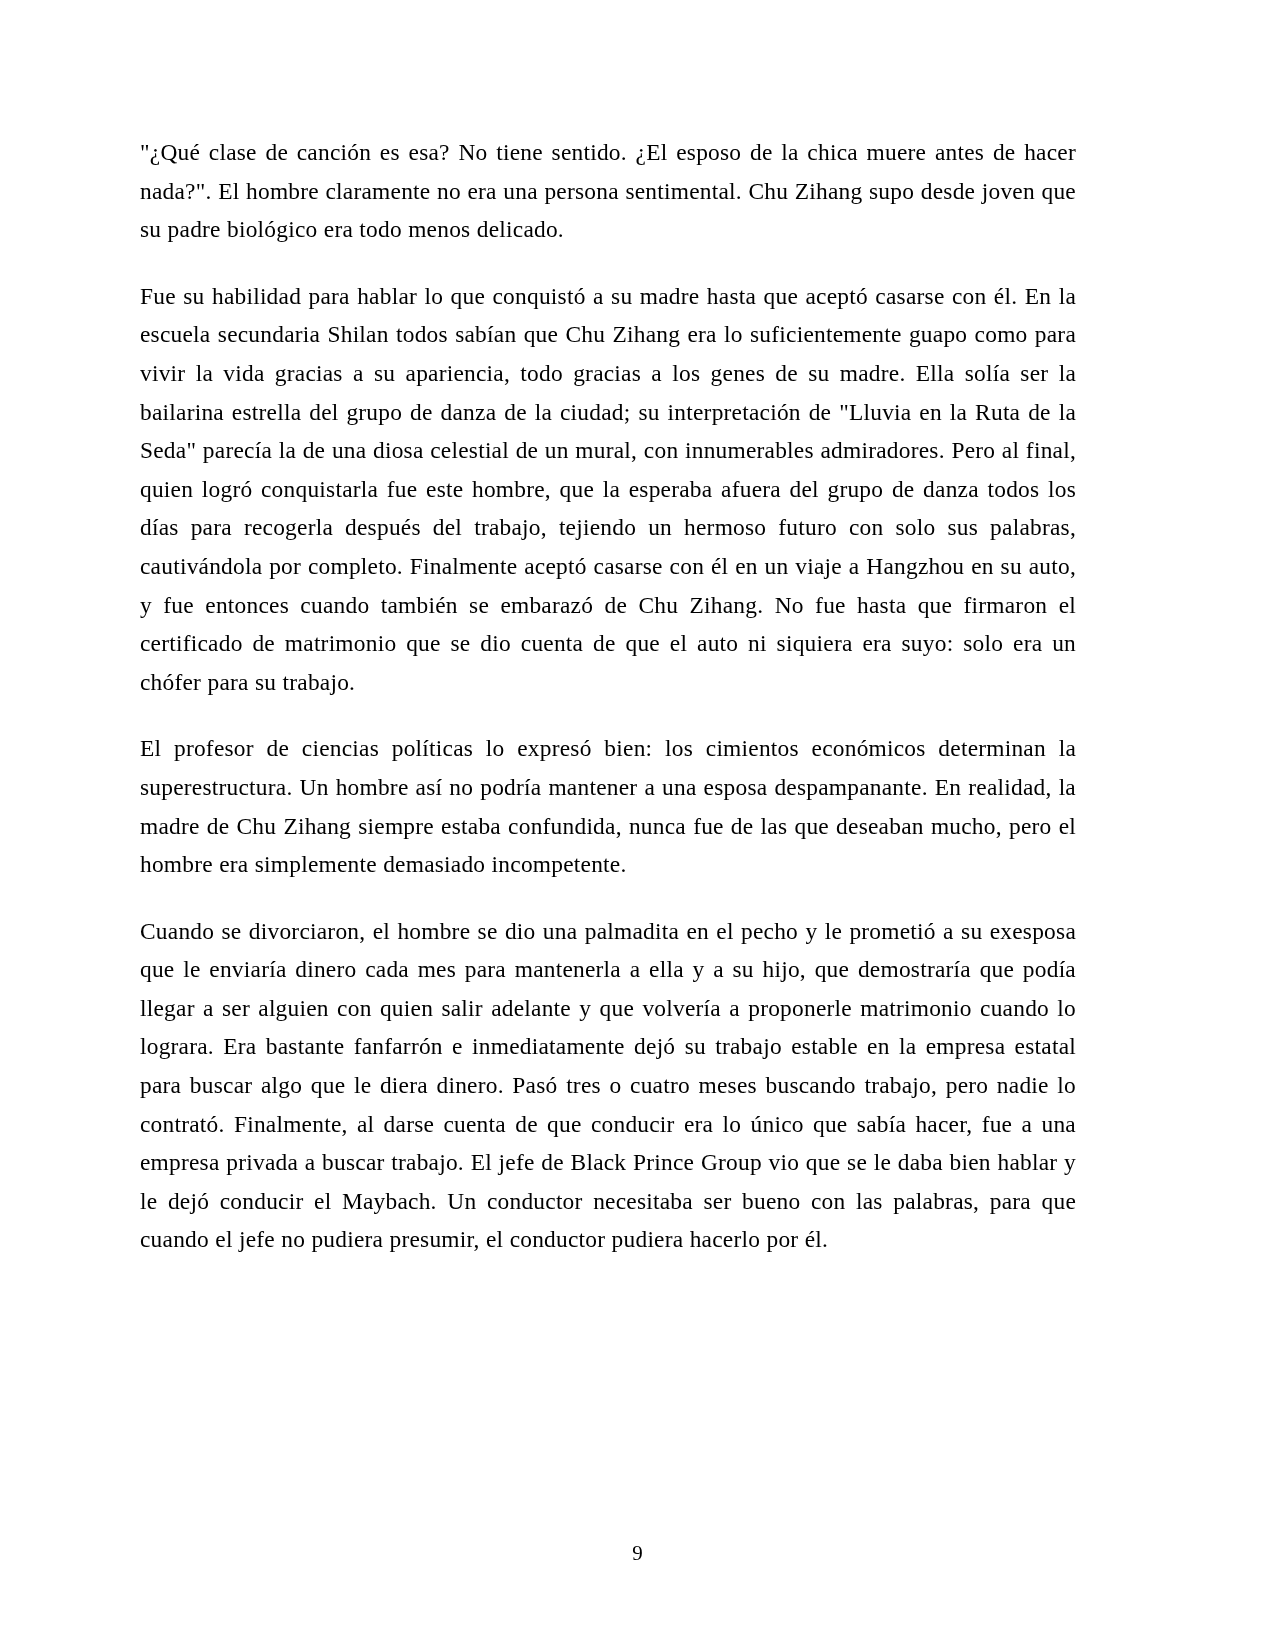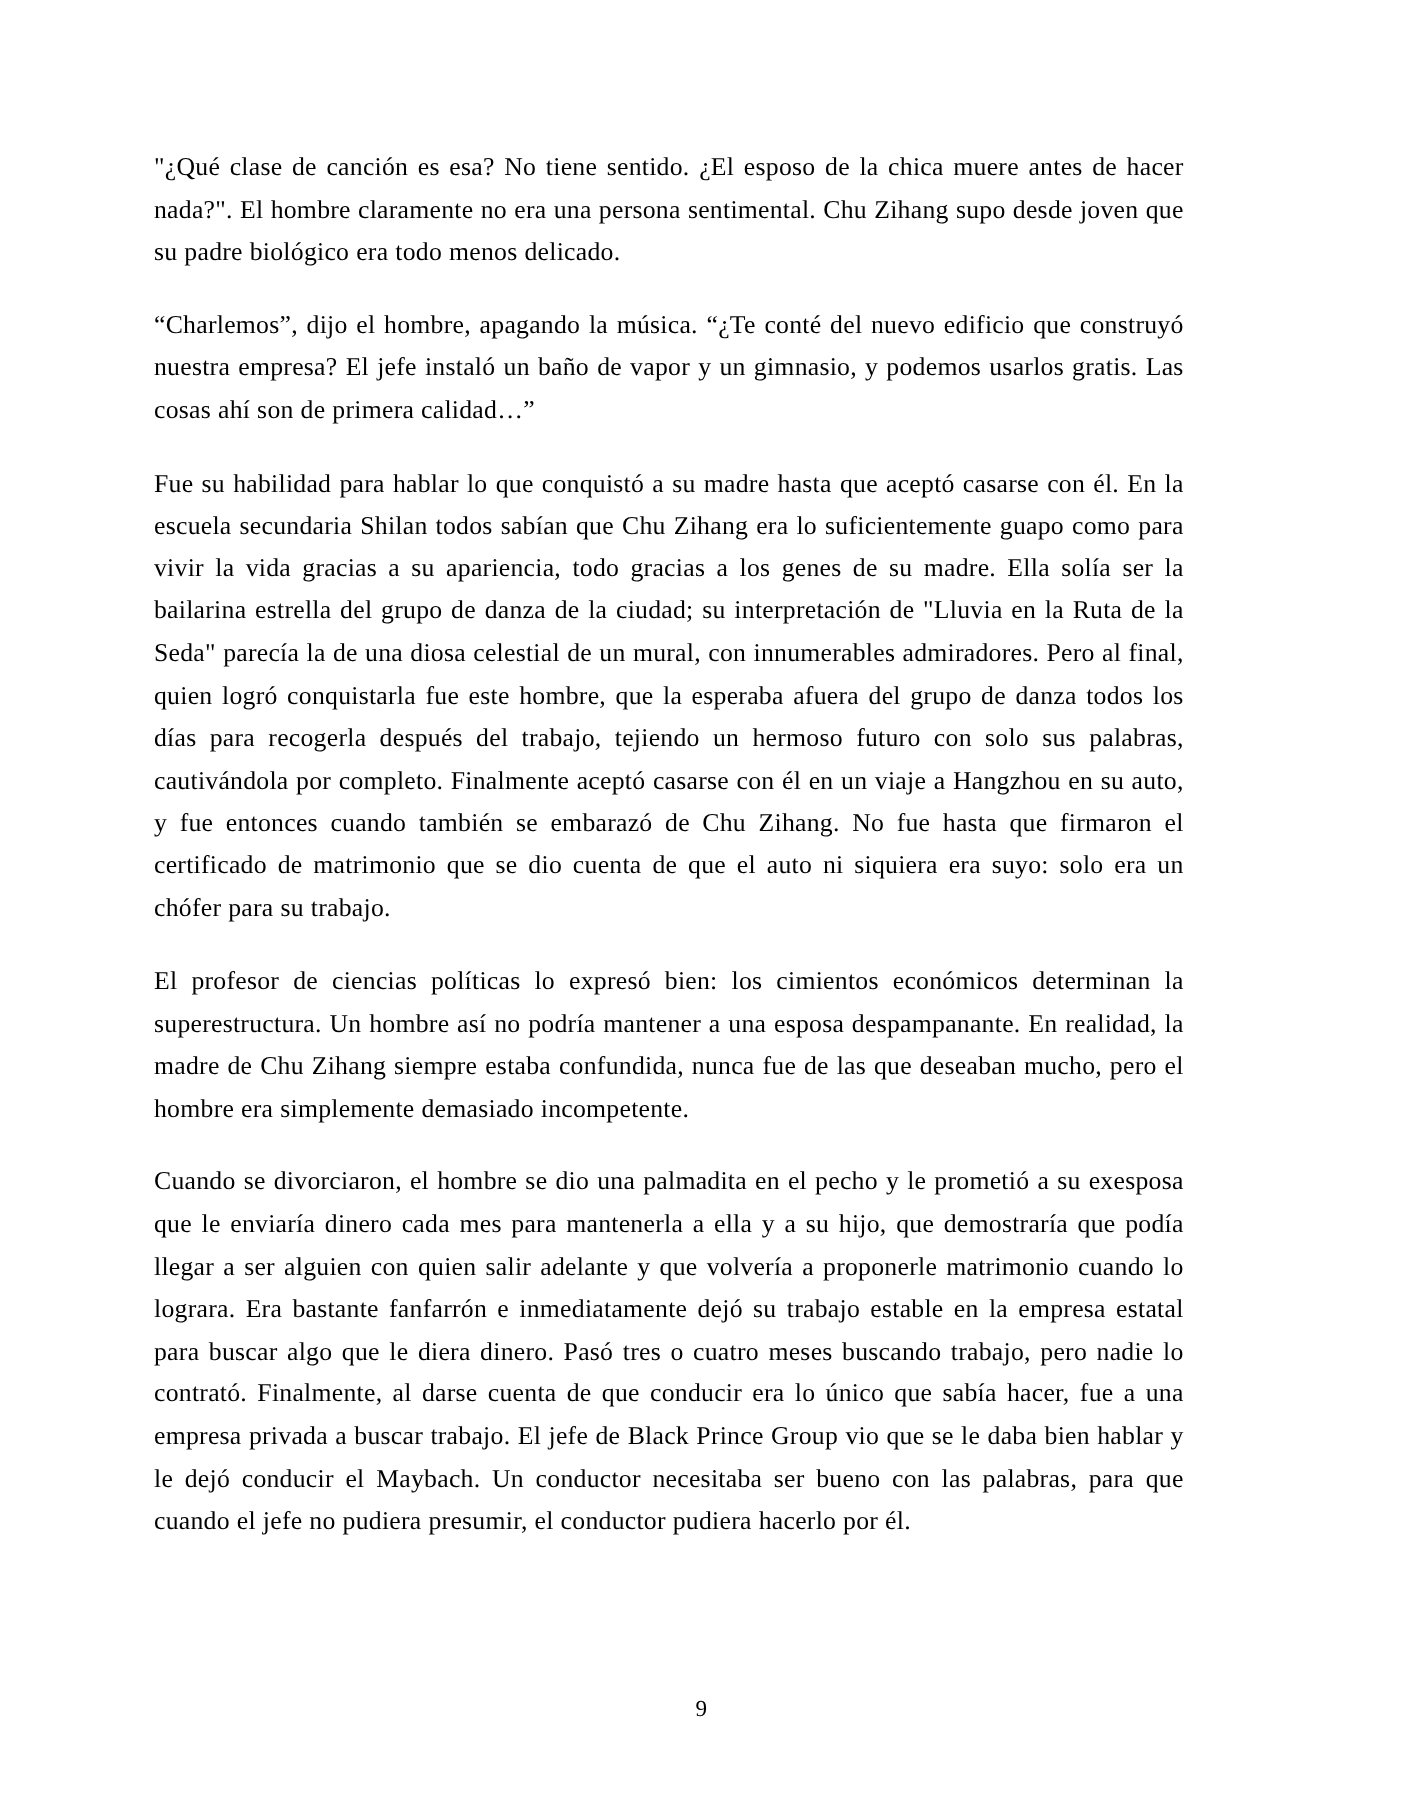--- a/index.html
+++ b/index.html
@@ -50,21 +50,20 @@
     color: #000000;
   }
 </style>
 </head>
 <body>
 
 <div class="page">
 
   <div class="content">
     <p class="para">"¿Qué clase de canción es esa? No tiene sentido. ¿El esposo de la chica muere antes de hacer nada?". El hombre claramente no era una persona sentimental. Chu Zihang supo desde joven que su padre biológico era todo menos delicado.</p>
-    <p class="para">“Charlemos”, dijo el hombre, apagando la música. “¿Te conté del nuevo edificio que construyó nuestra empresa? El jefe instaló un baño de vapor y un gimnasio, y podemos usarlos gratis. Las cosas ahí son de primera calidad…”</p>
     <p class="para">Fue su habilidad para hablar lo que conquistó a su madre hasta que aceptó casarse con él. En la escuela secundaria Shilan todos sabían que Chu Zihang era lo suficientemente guapo como para vivir la vida gracias a su apariencia, todo gracias a los genes de su madre. Ella solía ser la bailarina estrella del grupo de danza de la ciudad; su interpretación de "Lluvia en la Ruta de la Seda" parecía la de una diosa celestial de un mural, con innumerables admiradores. Pero al final, quien logró conquistarla fue este hombre, que la esperaba afuera del grupo de danza todos los días para recogerla después del trabajo, tejiendo un hermoso futuro con solo sus palabras, cautivándola por completo. Finalmente aceptó casarse con él en un viaje a Hangzhou en su auto, y fue entonces cuando también se embarazó de Chu Zihang. No fue hasta que firmaron el certificado de matrimonio que se dio cuenta de que el auto ni siquiera era suyo: solo era un chófer para su trabajo.</p>
     <p class="para">El profesor de ciencias políticas lo expresó bien: los cimientos económicos determinan la superestructura. Un hombre así no podría mantener a una esposa despampanante. En realidad, la madre de Chu Zihang siempre estaba confundida, nunca fue de las que deseaban mucho, pero el hombre era simplemente demasiado incompetente.</p>
     <p class="para">Cuando se divorciaron, el hombre se dio una palmadita en el pecho y le prometió a su exesposa que le enviaría dinero cada mes para mantenerla a ella y a su hijo, que demostraría que podía llegar a ser alguien con quien salir adelante y que volvería a proponerle matrimonio cuando lo lograra. Era bastante fanfarrón e inmediatamente dejó su trabajo estable en la empresa estatal para buscar algo que le diera dinero. Pasó tres o cuatro meses buscando trabajo, pero nadie lo contrató. Finalmente, al darse cuenta de que conducir era lo único que sabía hacer, fue a una empresa privada a buscar trabajo. El jefe de Black Prince Group vio que se le daba bien hablar y le dejó conducir el Maybach. Un conductor necesitaba ser bueno con las palabras, para que cuando el jefe no pudiera presumir, el conductor pudiera hacerlo por él.</p>
   </div>
 
   <div class="page-number">9</div>
 
 </div>
 
 </body></html>

